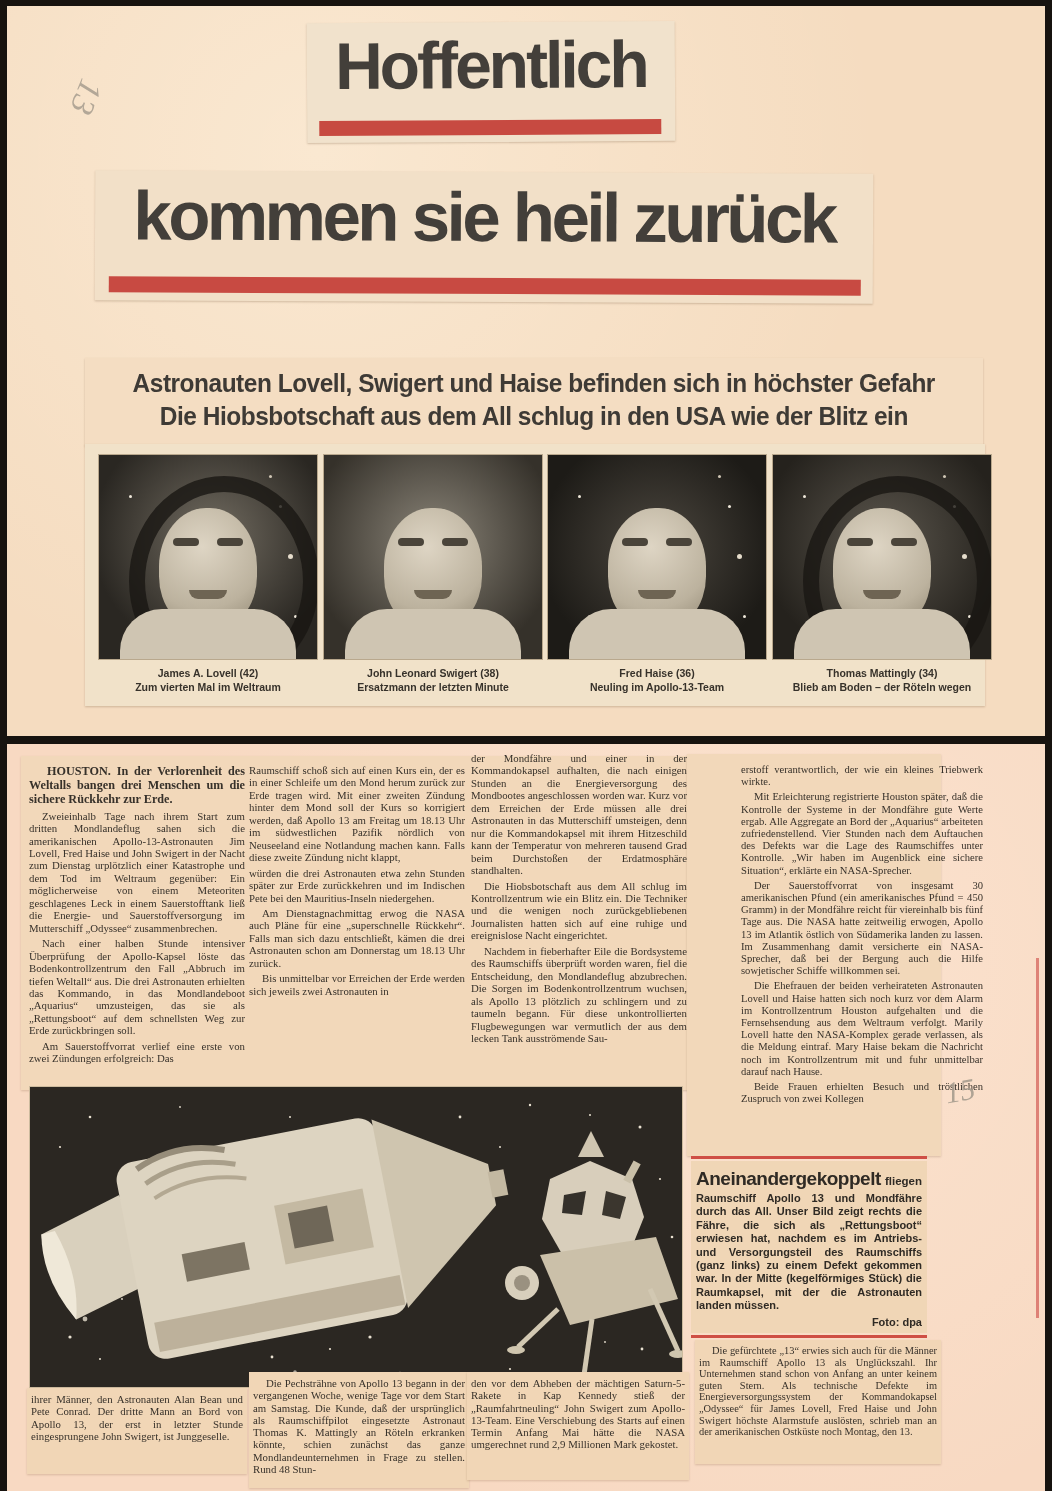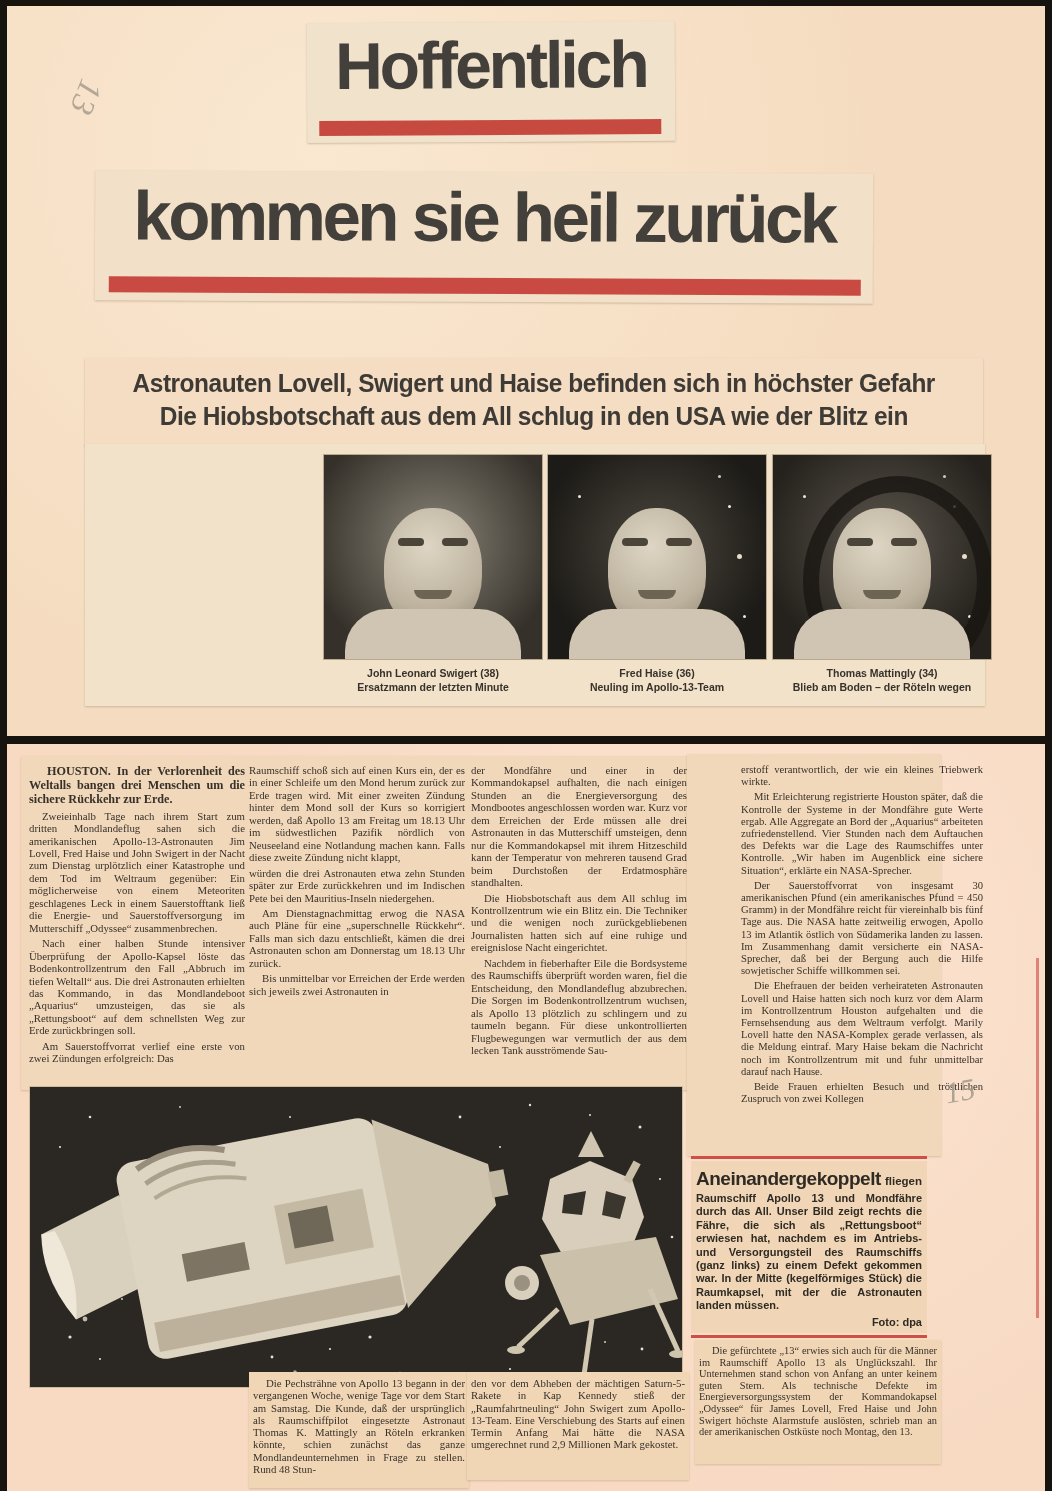--- a/index.html
+++ b/index.html
@@ -68,21 +68,21 @@
   #bg-cols{left:14px;top:12px;width:676px;height:334px;}
   #bg-col4{left:680px;top:10px;width:254px;height:402px;}
 
   .col{position:absolute;width:216px;font-size:10.8px;line-height:12.45px;text-align:justify;
     color:#37312a;overflow:hidden;}
   .col p{margin:0 0 3px 0;text-indent:13px;}
   .col p.cont{text-indent:0;}
   .col p.lead{font-weight:bold;font-size:12.2px;line-height:14.2px;text-indent:18px;}
   #c1{left:22px;top:20px;height:322px;}
   #c2{left:242px;top:20px;height:322px;}
-  #c3{left:464px;top:20px;height:322px;}
+  #c3{left:464px;top:8px;height:322px;}
   #c4{left:686px;top:20px;width:242px;height:392px;font-size:10.6px;line-height:12.2px;margin-left:48px;}
   .see-box{border-top:2px solid #48413a;border-bottom:2px solid #48413a;text-align:center;
     font-weight:bold;font-size:11.2px;padding:10px 2px;margin:10px 0 9px 0;}
 
   #space-image{position:absolute;left:22px;top:342px;width:652px;height:300px;margin:0;
     border:1px solid #cdb folie;border:1px solid #cdbb9e;box-sizing:content-box;}
   #space-image svg{display:block;}
 
   #caption-block{position:absolute;left:684px;top:412px;width:236px;}
   .redrule{height:3px;background:#cf4f45;margin:0 0 2px 0;}
@@ -129,20 +129,32 @@
       <div class="sub-line">
         <span>Astronauten Lovell, Swigert und Haise befinden sich in höchster Gefahr</span>
       </div>
       <div class="sub-line">
         <span>Die Hiobsbotschaft aus dem All schlug in den USA wie der Blitz ein</span>
       </div>
     </div>
 
     <div class="clip" id="photos">
 
+      <figure class="card c1">
+        <div class="photo p1">
+          <div class="stars"></div>
+          <div class="ring"></div>
+          <div class="face"></div>
+          <div class="torso"></div>
+        </div>
+        <figcaption class="pcap">
+          <div>James A. Lovell (42)</div>
+          <div>Zum vierten Mal im Weltraum</div>
+        </figcaption>
+      </figure>
 
       <figure class="card c2">
         <div class="photo p2">
           <div class="face"></div>
           <div class="torso"></div>
         </div>
         <figcaption class="pcap">
           <div>John Leonard Swigert (38)</div>
           <div>Ersatzmann der letzten Minute</div>
         </figcaption>
@@ -287,20 +299,23 @@
         <div class="cap-head">
           <span class="cap-title">Aneinandergekoppelt</span>
           <span class="cap-cont">fliegen</span>
         </div>
         <p class="cap-body">Raumschiff Apollo 13 und Mondfähre durch das All. Unser Bild zeigt rechts die Fähre, die sich als „Rettungsboot“ erwiesen hat, nachdem es im Antriebs- und Versorgungsteil des Raumschiffs (ganz links) zu einem Defekt gekommen war. In der Mitte (kegelförmiges Stück) die Raumkapsel, mit der die Astronauten landen müssen.</p>
         <div class="cap-credit">Foto: dpa</div>
       </div>
       <div class="redrule bottom"></div>
     </div>
 
+    <div class="smallblock" id="below-left">
+      <p class="cont">ihrer Männer, den Astronauten Alan Bean und Pete Conrad. Der dritte Mann an Bord von Apollo 13, der erst in letzter Stunde eingesprungene John Swigert, ist Junggeselle.</p>
+    </div>
     <div class="smallblock" id="below-mid">
       <p>Die Pechsträhne von Apollo 13 begann in der vergangenen Woche, wenige Tage vor dem Start am Samstag. Die Kunde, daß der ursprünglich als Raumschiffpilot eingesetzte Astronaut Thomas K. Mattingly an Röteln erkranken könnte, schien zunächst das ganze Mondlandeunternehmen in Frage zu stellen. Rund 48 Stun-</p>
     </div>
     <div class="smallblock" id="below-right">
       <p class="cont">den vor dem Abheben der mächtigen Saturn-5-Rakete in Kap Kennedy stieß der „Raumfahrtneuling“ John Swigert zum Apollo-13-Team. Eine Verschiebung des Starts auf einen Termin Anfang Mai hätte die NASA umgerechnet rund 2,9 Millionen Mark gekostet.</p>
     </div>
     <div class="smallblock" id="sidebar13">
       <p>Die gefürchtete „13“ erwies sich auch für die Männer im Raumschiff Apollo 13 als Unglückszahl. Ihr Unternehmen stand schon von Anfang an unter keinem guten Stern. Als technische Defekte im Energieversorgungssystem der Kommandokapsel „Odyssee“ für James Lovell, Fred Haise und John Swigert höchste Alarmstufe auslösten, schrieb man an der amerikanischen Ostküste noch Montag, den 13.</p>
     </div>
 

